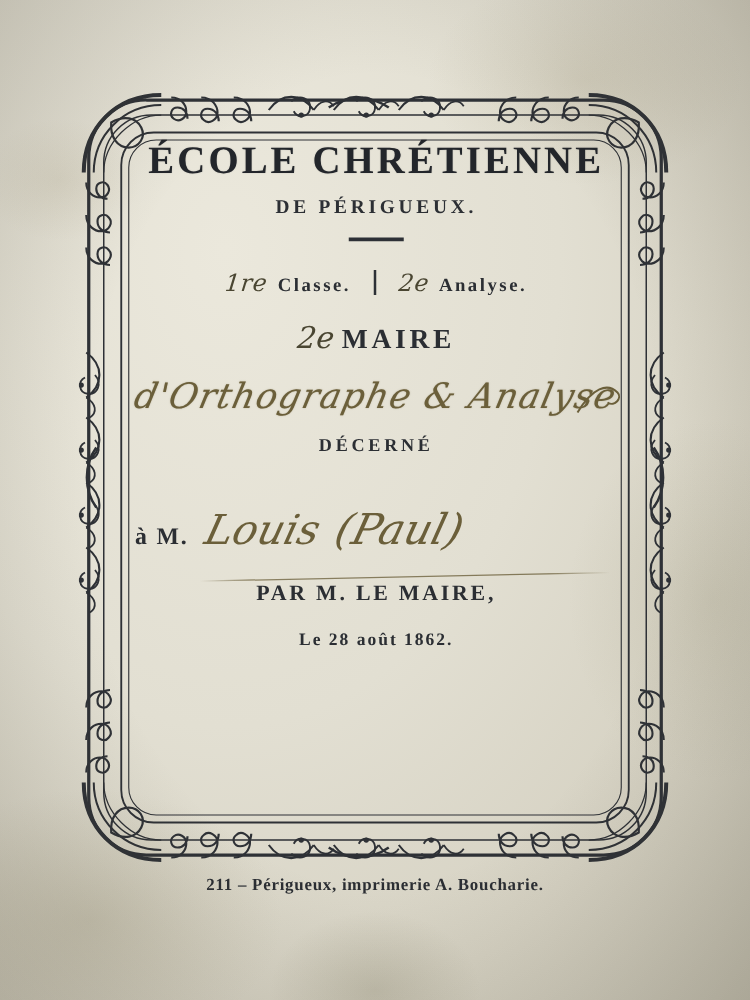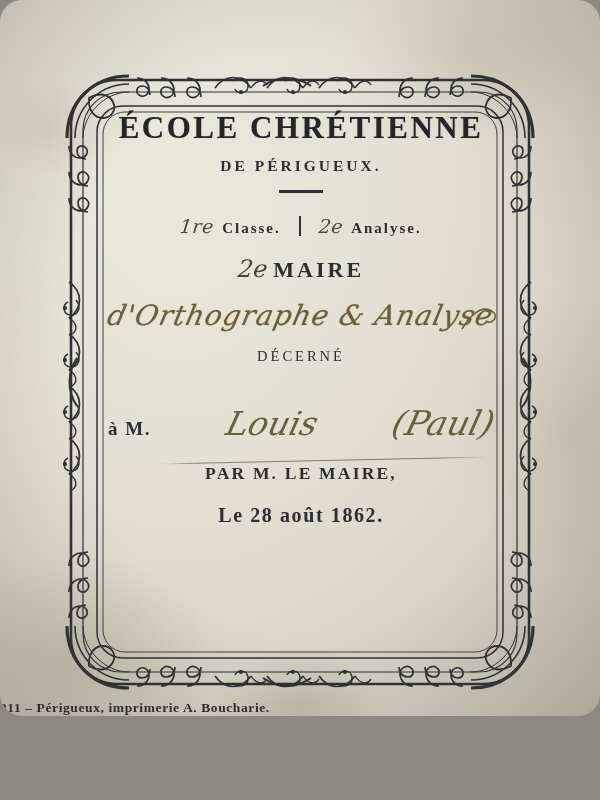--- a/index.html
+++ b/index.html
@@ -11,25 +11,24 @@
     width: 600px;
     height: 800px;
     overflow: hidden;
     font-family: "Liberation Serif", serif;
   }
 
   
   #page {
     position: relative;
     width: 600px;
-    height: 716px;
+    height: 800px;
     background:
       radial-gradient(ellipse at 30% 25%, #ebe8dc 0%, #e2dfd2 45%, #d6d2c3 75%, #c8c4b4 100%);
     overflow: hidden;
-    border-radius: 22px;
   }
   
   #page::before {
     content: "";
     position: absolute;
     inset: 0;
     background:
       radial-gradient(ellipse 180px 120px at 78% 8%, rgba(160,150,120,0.22), rgba(0,0,0,0) 70%),
       radial-gradient(ellipse 220px 150px at 12% 92%, rgba(150,142,112,0.25), rgba(0,0,0,0) 70%),
       radial-gradient(ellipse 160px 200px at 95% 60%, rgba(150,145,118,0.20), rgba(0,0,0,0) 72%),
@@ -160,28 +159,28 @@
     right: -6px;
     top: 4px;
     width: 40px;
     height: 34px;
   }
 
   .decerne {
     margin-top: 16px;
     font-size: 14.5px;
     letter-spacing: 3px;
-    font-weight: 400;
+    font-weight: 700;
   }
 
   .recipient {
     margin-top: 38px;
     display: flex;
     align-items: baseline;
-    justify-content: space-between;
+    justify-content: flex-start;
     gap: 14px;
     position: relative;
     height: 60px;
   }
   .recipient .am {
     font-size: 19px;
     letter-spacing: 1.5px;
     font-weight: 700;
   }
   .recipient .name {
@@ -210,30 +209,31 @@
     transform: rotate(-1.2deg);
   }
 
   .par-maire {
     font-size: 17.5px;
     letter-spacing: 2.2px;
     font-weight: 700;
   }
   .date {
     margin-top: 20px;
-    font-size: 20px;
+    font-size: 14px;
     letter-spacing: 1.6px;
     font-weight: 700;
   }
 
   .imprint {
     position: absolute;
     left: 0;
     right: 0;
     top: 700px;
+    text-align: center;
     font-size: 13.5px;
     letter-spacing: 0.6px;
     color: #2b2e33;
     font-weight: 600;
     z-index: 4;
   }
 </style>
 </head>
 <body>
 

